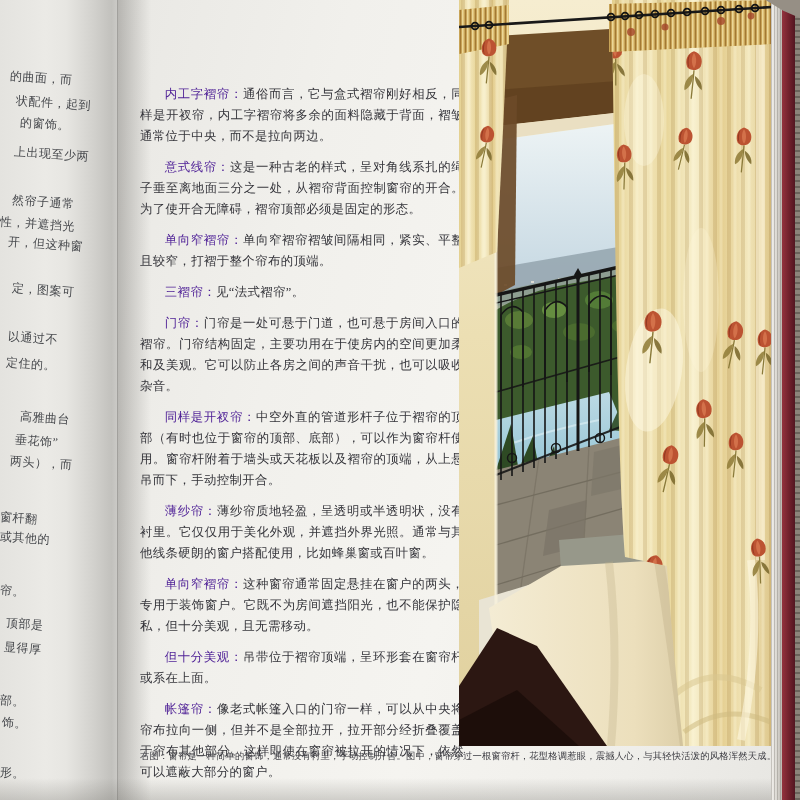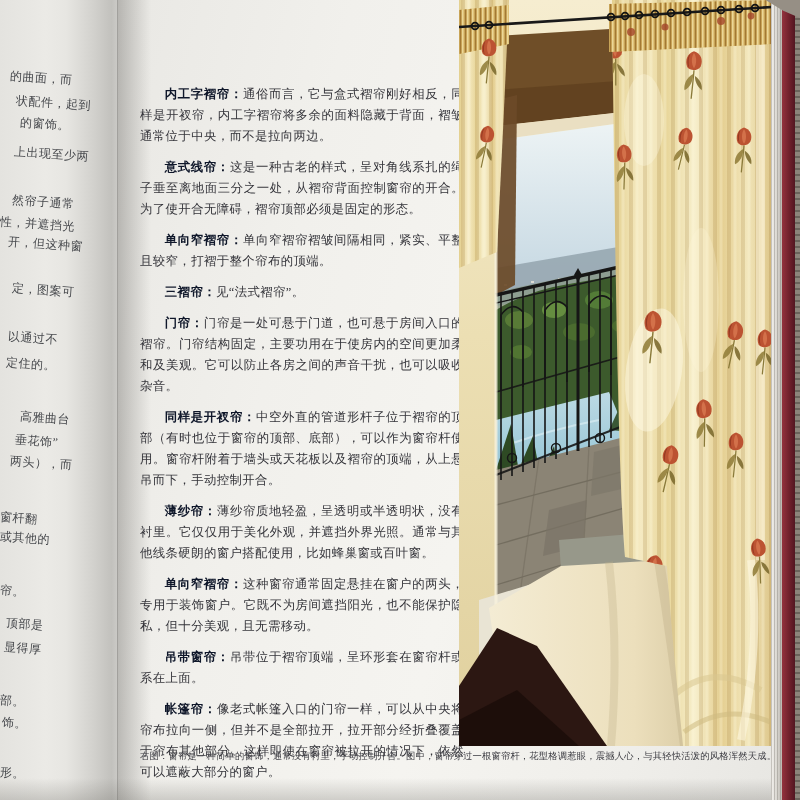--- a/index.html
+++ b/index.html
@@ -14,21 +14,21 @@
     background:linear-gradient(to right,rgba(80,78,74,.34),rgba(80,78,74,0));}
   #right-page{position:absolute;left:118px;top:0;width:654px;height:800px;
     background:linear-gradient(103deg,#e9e8e4 0%,#f1f0ec 28%,#f5f4f0 55%,#efeeea 82%,#e8e7e3 100%);}
   #page-bottom-shade{position:absolute;left:0;top:778px;width:772px;height:22px;
     background:linear-gradient(to top,rgba(110,108,102,.28),rgba(110,108,102,0));}
 
   
   #text-col{position:absolute;left:140px;top:84px;width:324px;}
   .para{margin:0 0 10px 0;font-size:12.4px;line-height:21px;color:#34343a;
     text-align:justify;text-indent:2em;letter-spacing:.4px;}
-  .para b{font-family:"Liberation Sans",sans-serif;color:#0f172a;font-weight:bold;}
+  .para b{font-family:"Liberation Sans",sans-serif;color:#4c1d95;font-weight:normal;}
   #caption{position:absolute;left:140px;top:750px;width:640px;font-size:9.3px;color:#3a3a40;
     white-space:nowrap;letter-spacing:.2px;}
 
   
   #photo{position:absolute;left:459px;top:0;width:313px;height:746px;}
   #photo svg{display:block;}
 
   
   #fore-edge{position:absolute;left:771px;top:0;width:11px;height:800px;
     background:linear-gradient(to right,#f3f1ed,#d9d6d0 55%,#bcb8b1);}
@@ -77,21 +77,21 @@
 
   <div id="text-col">
     <p class="para"><b>内工字褶帘：</b><span>通俗而言，它与盒式褶帘刚好相反，同样是开衩帘，内工字褶帘将多余的面料隐藏于背面，褶皱通常位于中央，而不是拉向两边。</span></p>
     <p class="para"><b>意式线帘：</b><span>这是一种古老的样式，呈对角线系扎的绳子垂至离地面三分之一处，从褶帘背面控制窗帘的开合。为了使开合无障碍，褶帘顶部必须是固定的形态。</span></p>
     <p class="para"><b>单向窄褶帘：</b><span>单向窄褶帘褶皱间隔相同，紧实、平整且较窄，打褶于整个帘布的顶端。</span></p>
     <p class="para"><b>三褶帘：</b><span>见“法式褶帘”。</span></p>
     <p class="para"><b>门帘：</b><span>门帘是一处可悬于门道，也可悬于房间入口的褶帘。门帘结构固定，主要功用在于使房内的空间更加柔和及美观。它可以防止各房之间的声音干扰，也可以吸收杂音。</span></p>
     <p class="para"><b>同样是开衩帘：</b><span>中空外直的管道形杆子位于褶帘的顶部（有时也位于窗帘的顶部、底部），可以作为窗帘杆使用。窗帘杆附着于墙头或天花板以及褶帘的顶端，从上悬吊而下，手动控制开合。</span></p>
     <p class="para"><b>薄纱帘：</b><span>薄纱帘质地轻盈，呈透明或半透明状，没有衬里。它仅仅用于美化外观，并遮挡外界光照。通常与其他线条硬朗的窗户搭配使用，比如蜂巢窗或百叶窗。</span></p>
     <p class="para"><b>单向窄褶帘：</b><span>这种窗帘通常固定悬挂在窗户的两头，专用于装饰窗户。它既不为房间遮挡阳光，也不能保护隐私，但十分美观，且无需移动。</span></p>
-    <p class="para"><b>吊带窗帘：</b><span>吊带位于褶帘顶端，呈环形套在窗帘杆或系在上面。</span></p>
+    <p class="para"><b>但十分美观：</b><span>吊带位于褶帘顶端，呈环形套在窗帘杆或系在上面。</span></p>
     <p class="para"><b>帐篷帘：</b><span>像老式帐篷入口的门帘一样，可以从中央将帘布拉向一侧，但并不是全部拉开，拉开部分经折叠覆盖于帘布其他部分。这样即使在窗帘被拉开的情况下，依然可以遮蔽大部分的窗户。</span></p>
   </div>
 
   <div id="photo">
     <svg width="313" height="746" viewBox="0 0 313 746" xmlns="http://www.w3.org/2000/svg">
       <defs>
         <linearGradient id="wallG" x1="0" y1="0" x2="0" y2="1">
           <stop offset="0" stop-color="#f6edd0"></stop>
             <stop offset=".45" stop-color="#ecdfb3"></stop>
             <stop offset="1" stop-color="#e0d09e"></stop>

